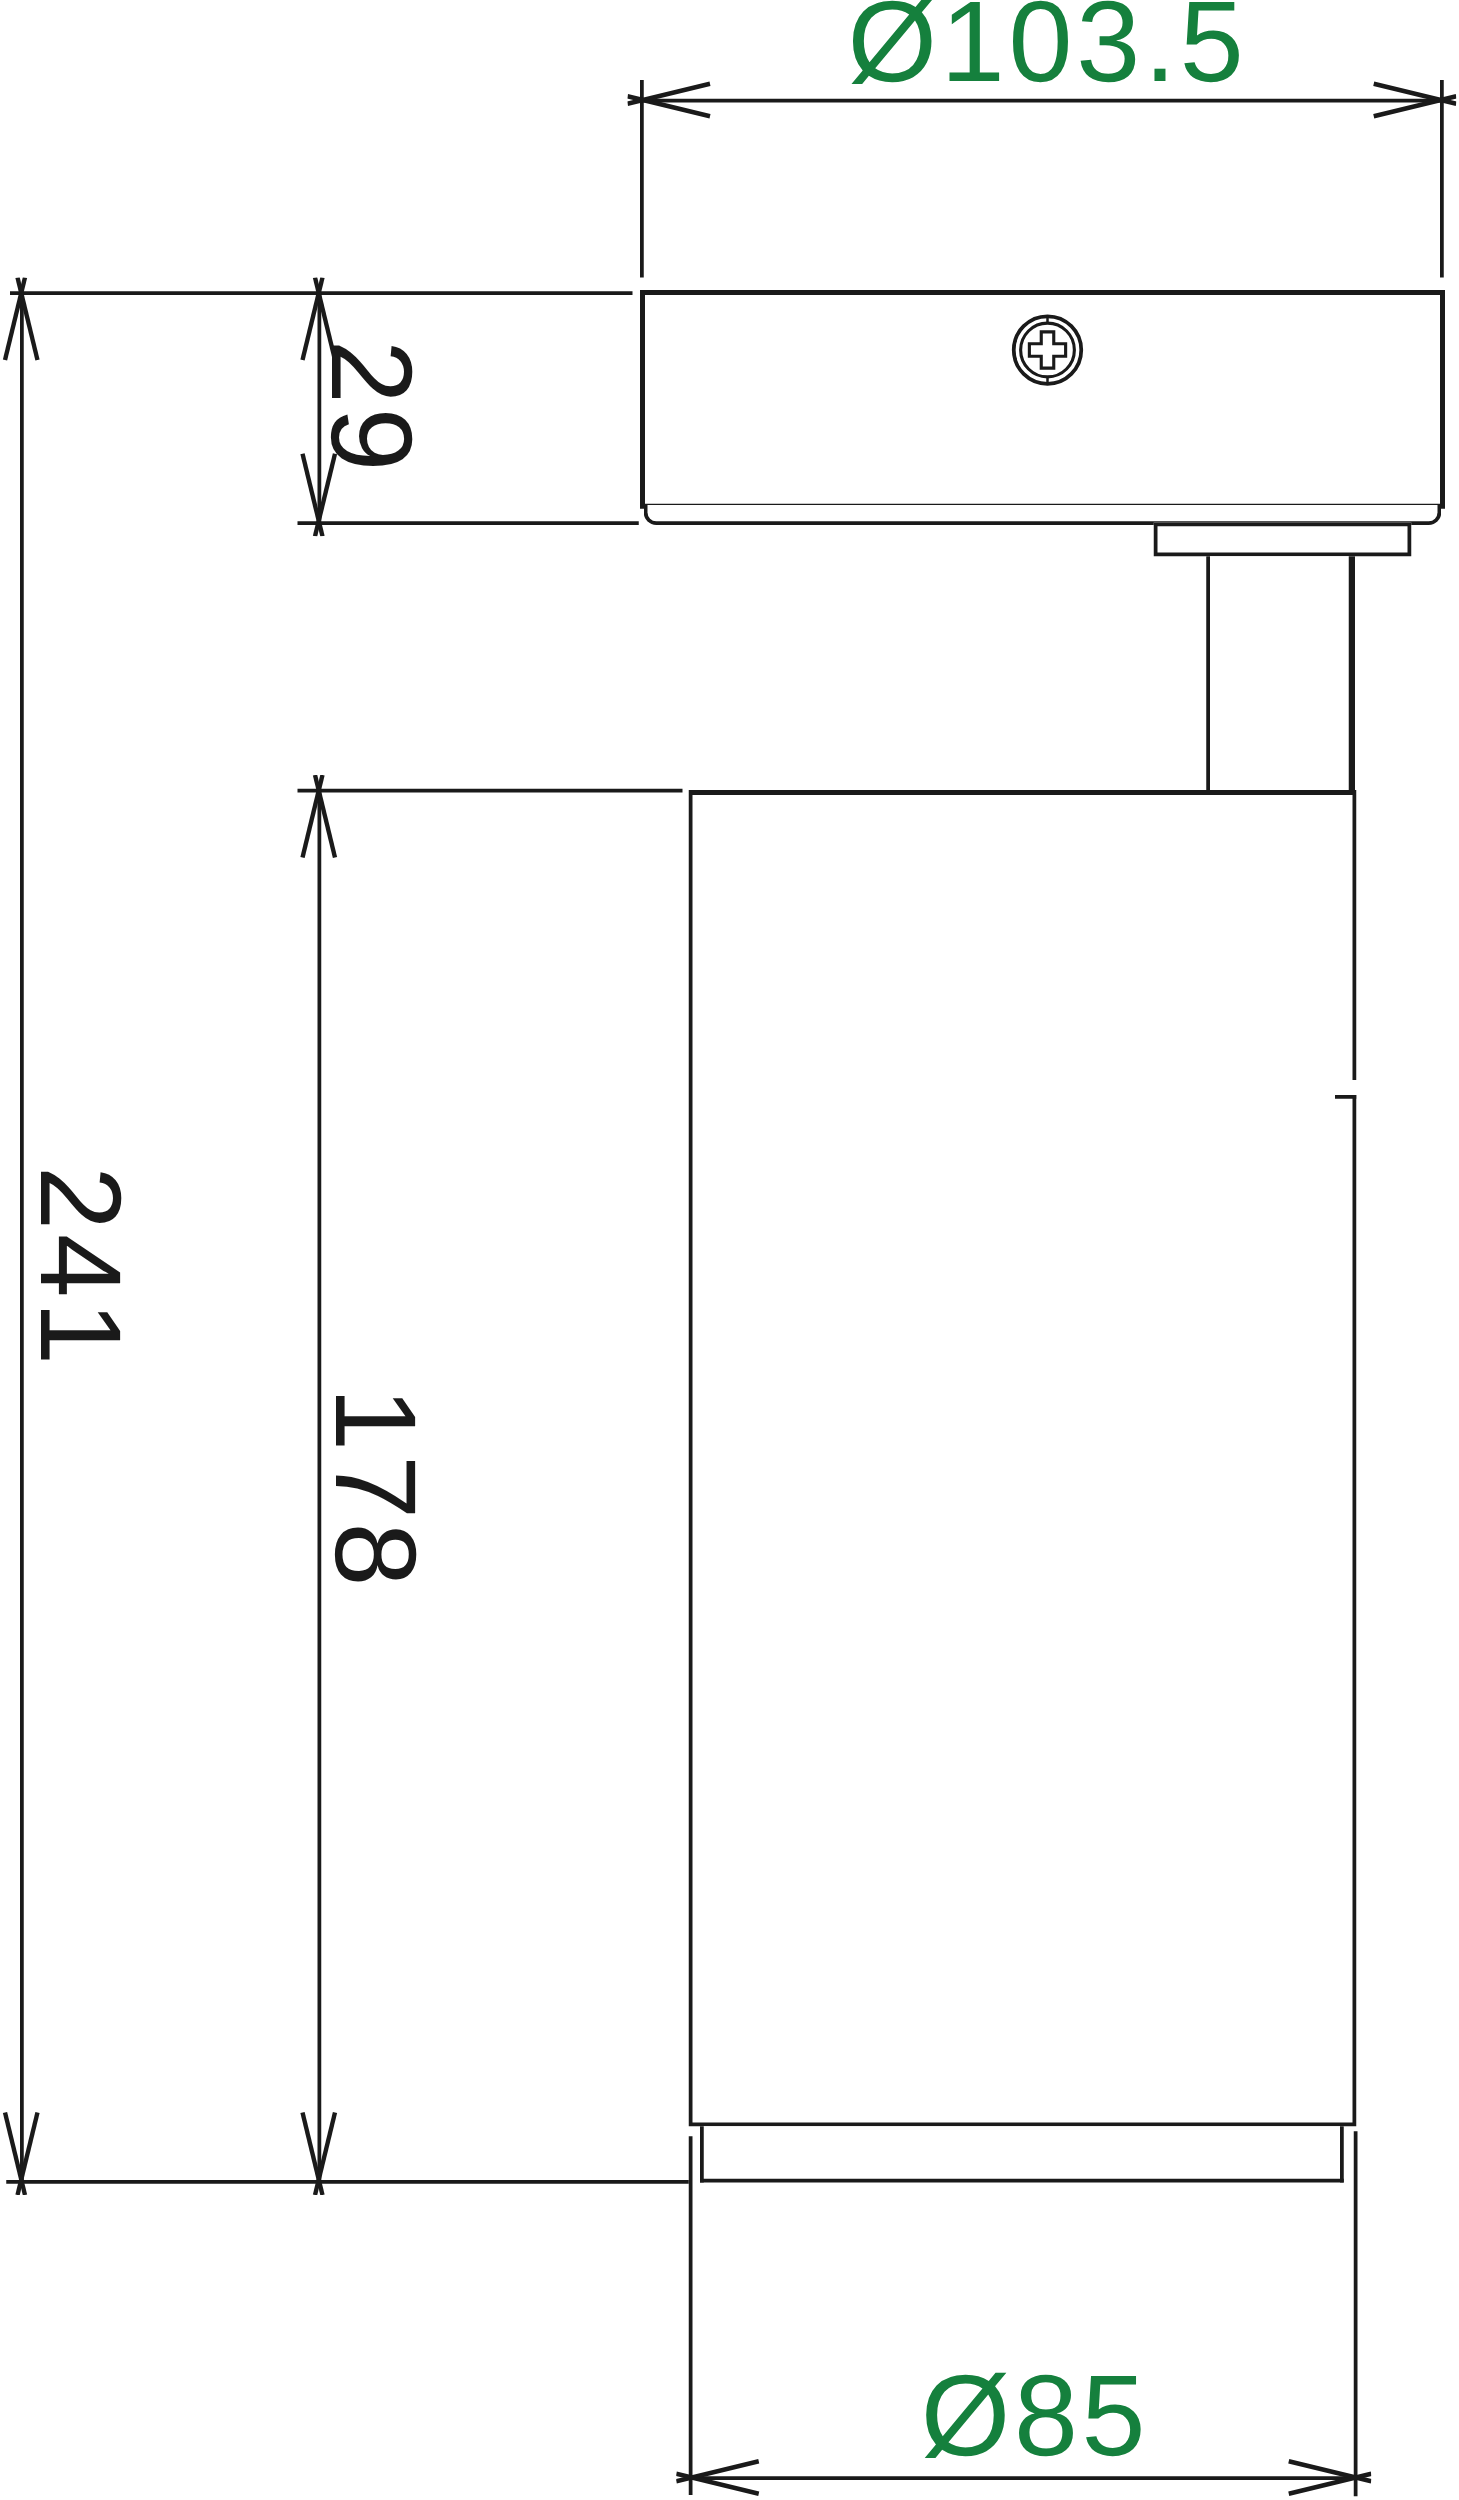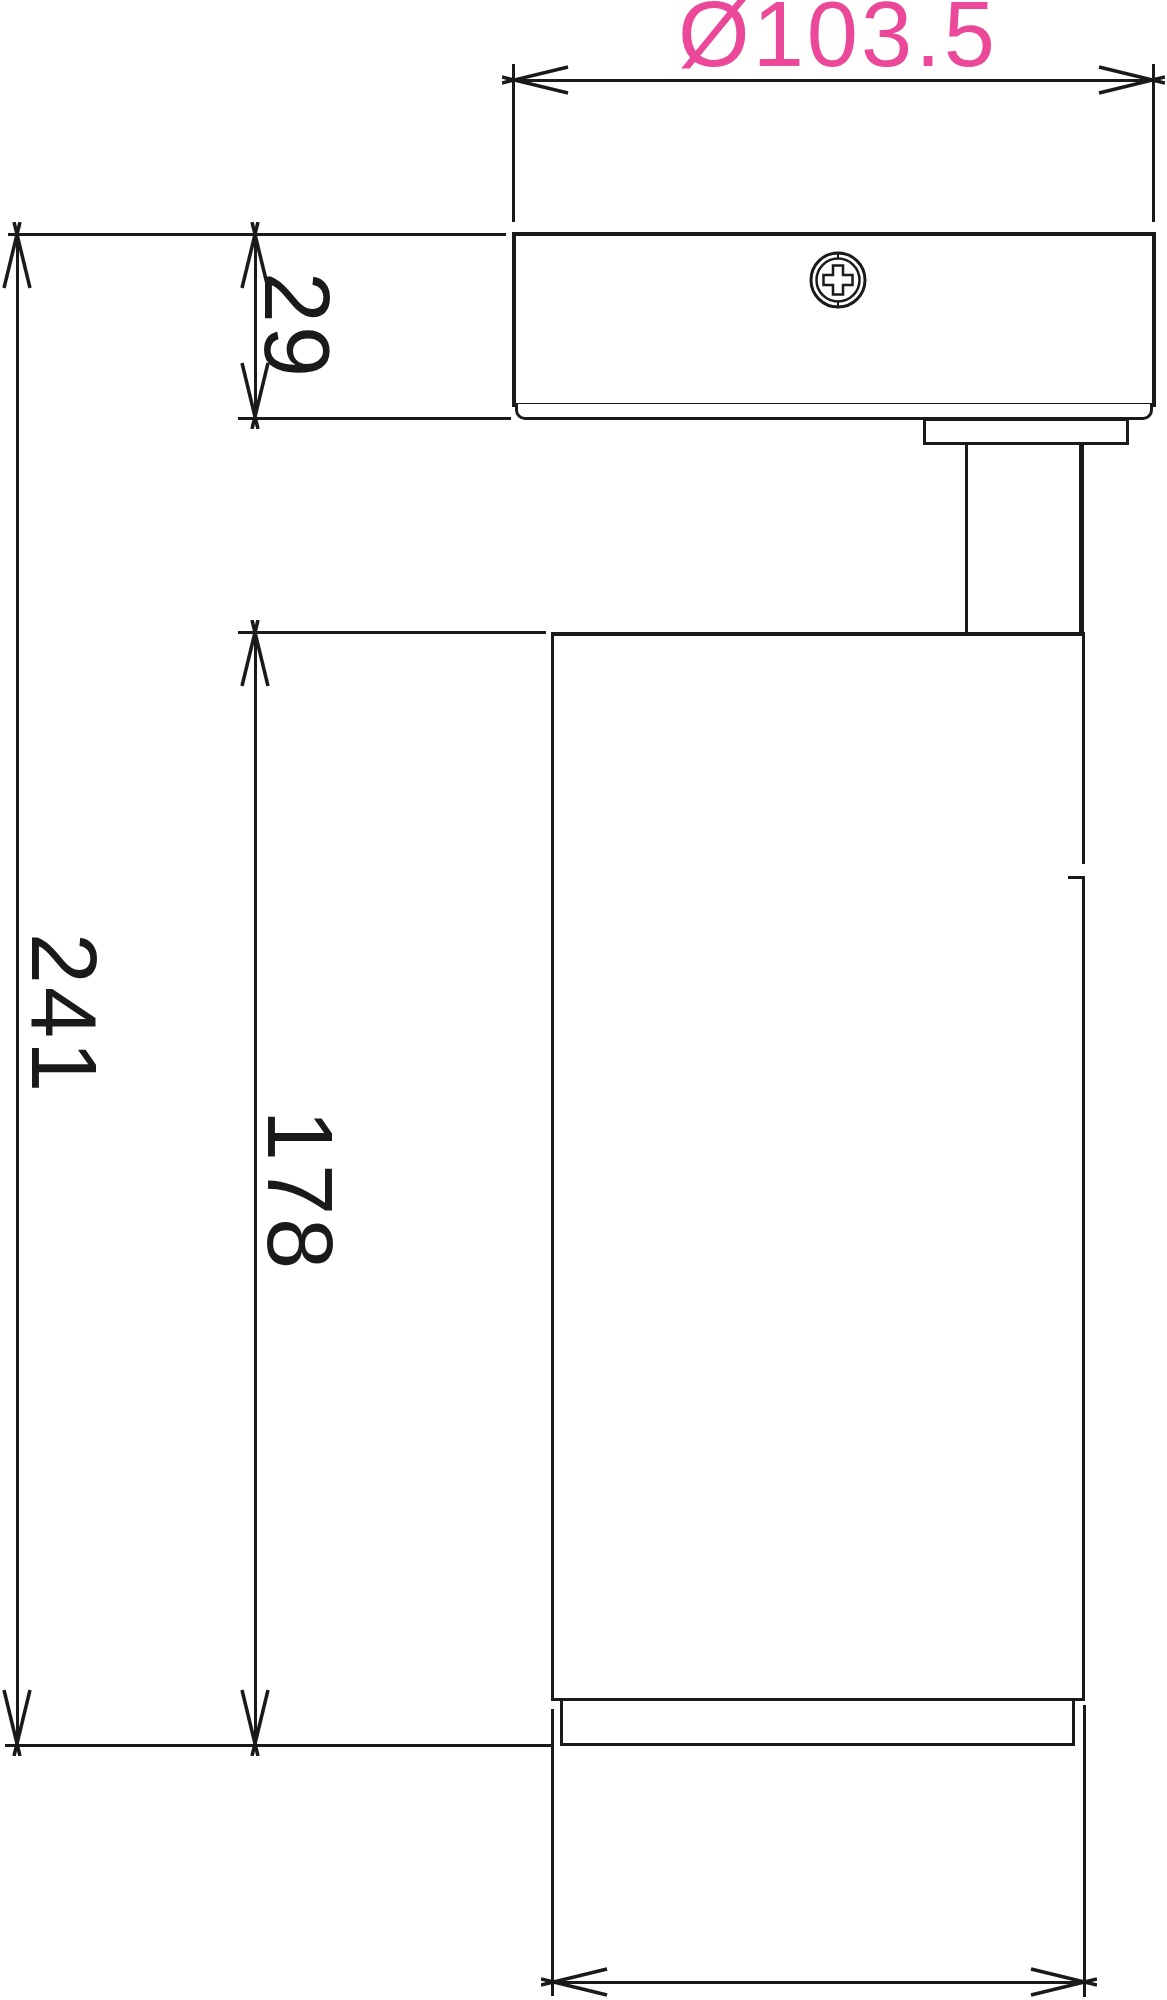--- a/index.html
+++ b/index.html
@@ -10,21 +10,21 @@
     font-family:"Liberation Sans","DejaVu Sans",sans-serif;
     color:#1a1a1a;
     overflow:hidden;
   }
   .ln{position:absolute;background:#1a1a1a;}
   .outline{position:absolute;border:3px solid #1a1a1a;box-sizing:border-box;background:#ffffff;}
   .dimtext{
     position:absolute;
     font-size:92px;
     letter-spacing:3px;
-    color:#ec4899;
+    color:#15803d;
     white-space:nowrap;
     text-align:center;
   }
   .rotwrap{position:absolute;width:0;height:0;}
   .rotwrap > span{
     display:inline-block;
     white-space:nowrap;
     font-size:92px;
     letter-spacing:3px;
     transform:translate(-50%,-50%) rotate(90deg);
@@ -133,14 +133,15 @@
   </div>
 
   <div class="rotwrap" style="left:63px;top:1014px;">
     <span>241</span>
   </div>
 
   <div class="rotwrap" style="left:299px;top:1191px;">
     <span>178</span>
   </div>
 
+  <div class="dimtext" style="left:528px;top:1899px;width:600px;height:68px;line-height:68px;">Ø85</div>
 
 </div>
 
 </body></html>

